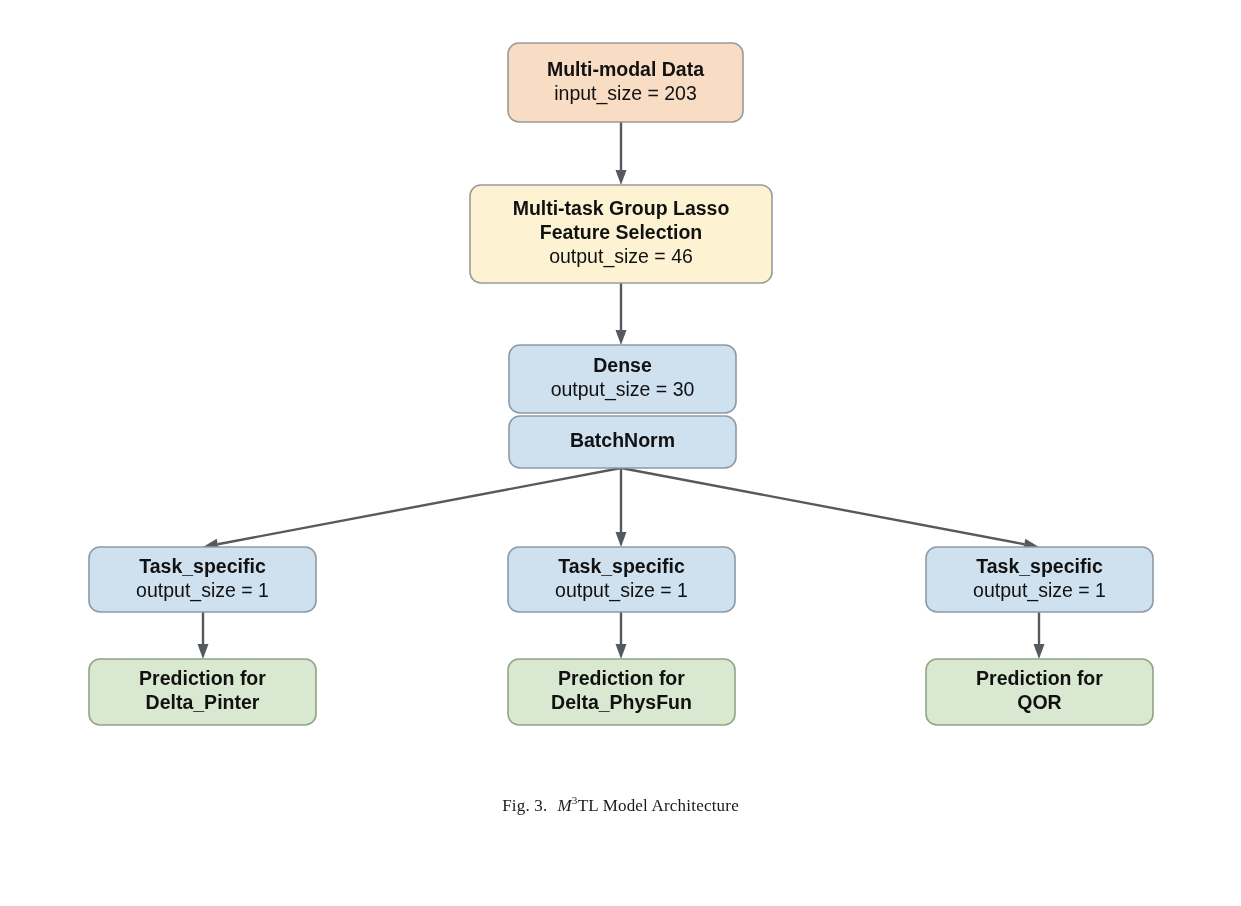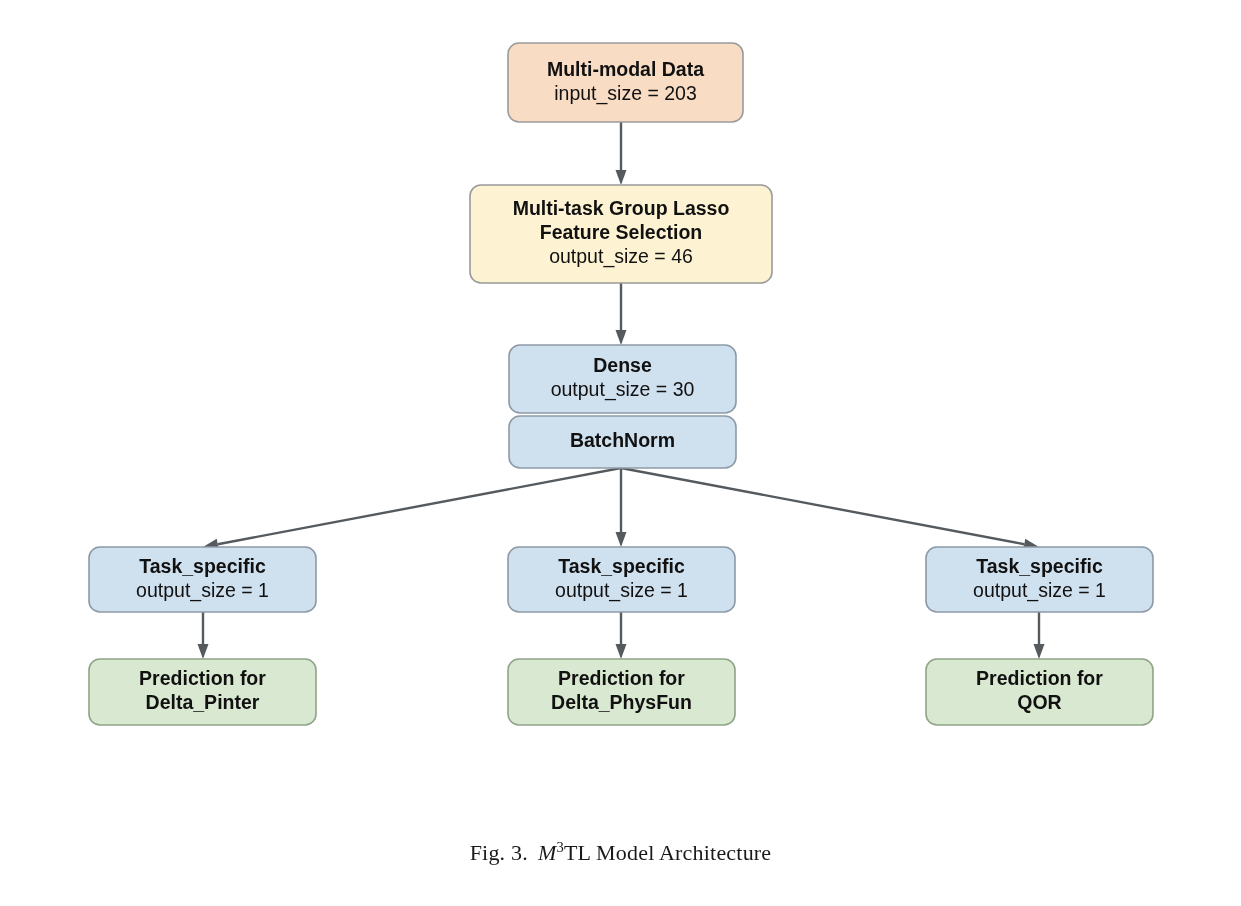--- a/index.html
+++ b/index.html
@@ -51,25 +51,25 @@
     stroke-width: 2.4;
     fill: none;
   }
   .edge-head {
     fill: #555a5e;
     stroke: none;
   }
   .caption {
     position: absolute;
     left: 0;
-    top: 840px;
+    top: 796px;
     width: 1241px;
     text-align: center;
     font-family: "Liberation Serif", serif;
-    font-size: 22px;
+    font-size: 17px;
     color: #1a1a1a;
     letter-spacing: 0.2px;
   }
   .caption .fig-no {
     font-family: "Liberation Serif", serif;
   }
   .caption .gap {
     display: inline-block;
     width: 10px;
   }

